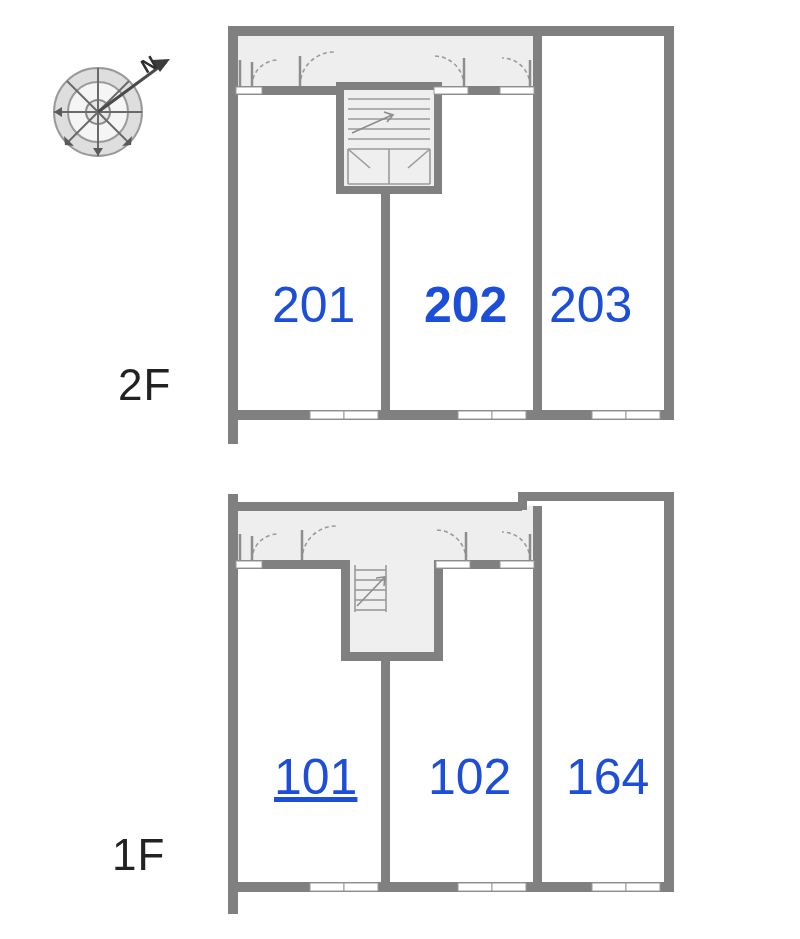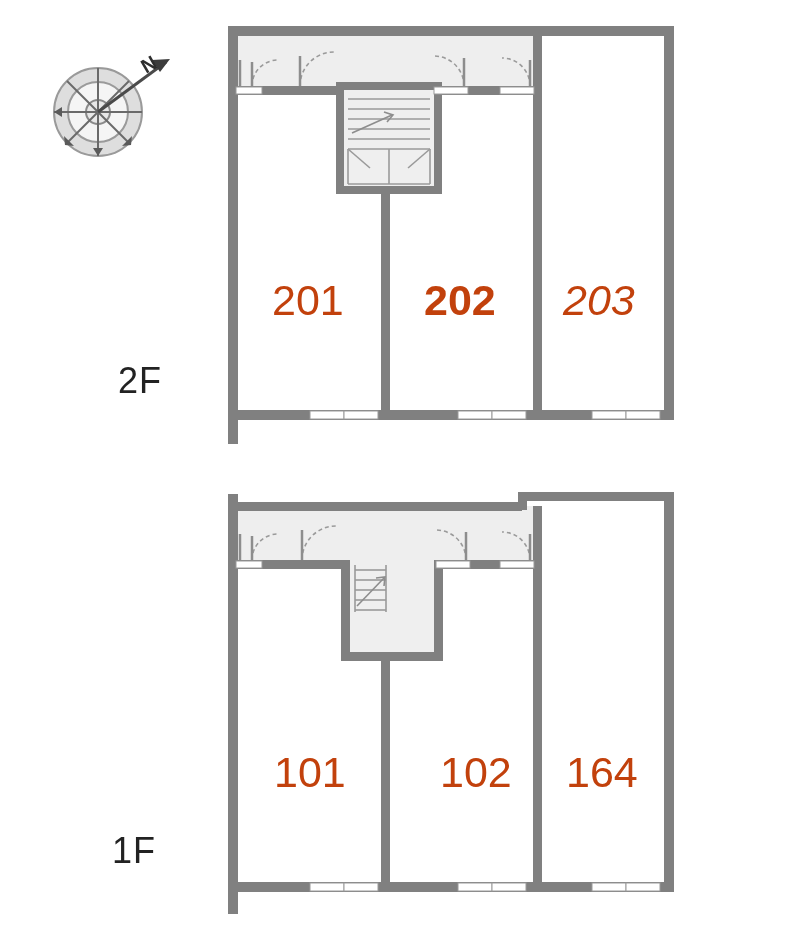--- a/index.html
+++ b/index.html
@@ -16,29 +16,29 @@
   }
   #stage {
     position: absolute;
     left: 0;
     top: 0;
     width: 800px;
     height: 939px;
   }
   .floor-label {
     position: absolute;
-    font-size: 36px;
+    font-size: 44px;
     color: #222222;
     letter-spacing: 1px;
     font-family: "Liberation Sans", sans-serif;
   }
   .unit-label {
     position: absolute;
-    font-size: 43px;
-    color: #c2410c;
+    font-size: 50px;
+    color: #1d4ed8;
     font-family: "Liberation Sans", sans-serif;
     white-space: nowrap;
   }
   .svg-layer {
     position: absolute;
     left: 0;
     top: 0;
   }
 </style>
 </head>
@@ -215,19 +215,19 @@
         <text x="48" y="-38" font-family="Liberation Sans, sans-serif" font-size="20" font-weight="bold" fill="#2e2e2e" transform="rotate(-30,48,-38)">N</text>
       </g>
     </g>
   </svg>
 
   <div class="floor-label" style="left:118px; top:360px;">2F</div>
   <div class="floor-label" style="left:112px; top:830px;">1F</div>
 
   <div class="unit-label" style="left:272px; top:276px;">201</div>
   <div class="unit-label" style="left:424px; top:276px;font-weight:bold;">202</div>
-  <div class="unit-label" style="left:563px; top:276px;font-style:italic;">203</div>
-
-  <div class="unit-label" style="left:274px; top:748px;">101</div>
-  <div class="unit-label" style="left:428px; top:748px;margin-left:12px;">102</div>
+  <div class="unit-label" style="left:549px; top:276px;">203</div>
+
+  <div class="unit-label" style="left:274px; top:748px;text-decoration:underline;">101</div>
+  <div class="unit-label" style="left:428px; top:748px;">102</div>
   <div class="unit-label" style="left:566px; top:748px;">164</div>
 
 </div>
 
 </body></html>

